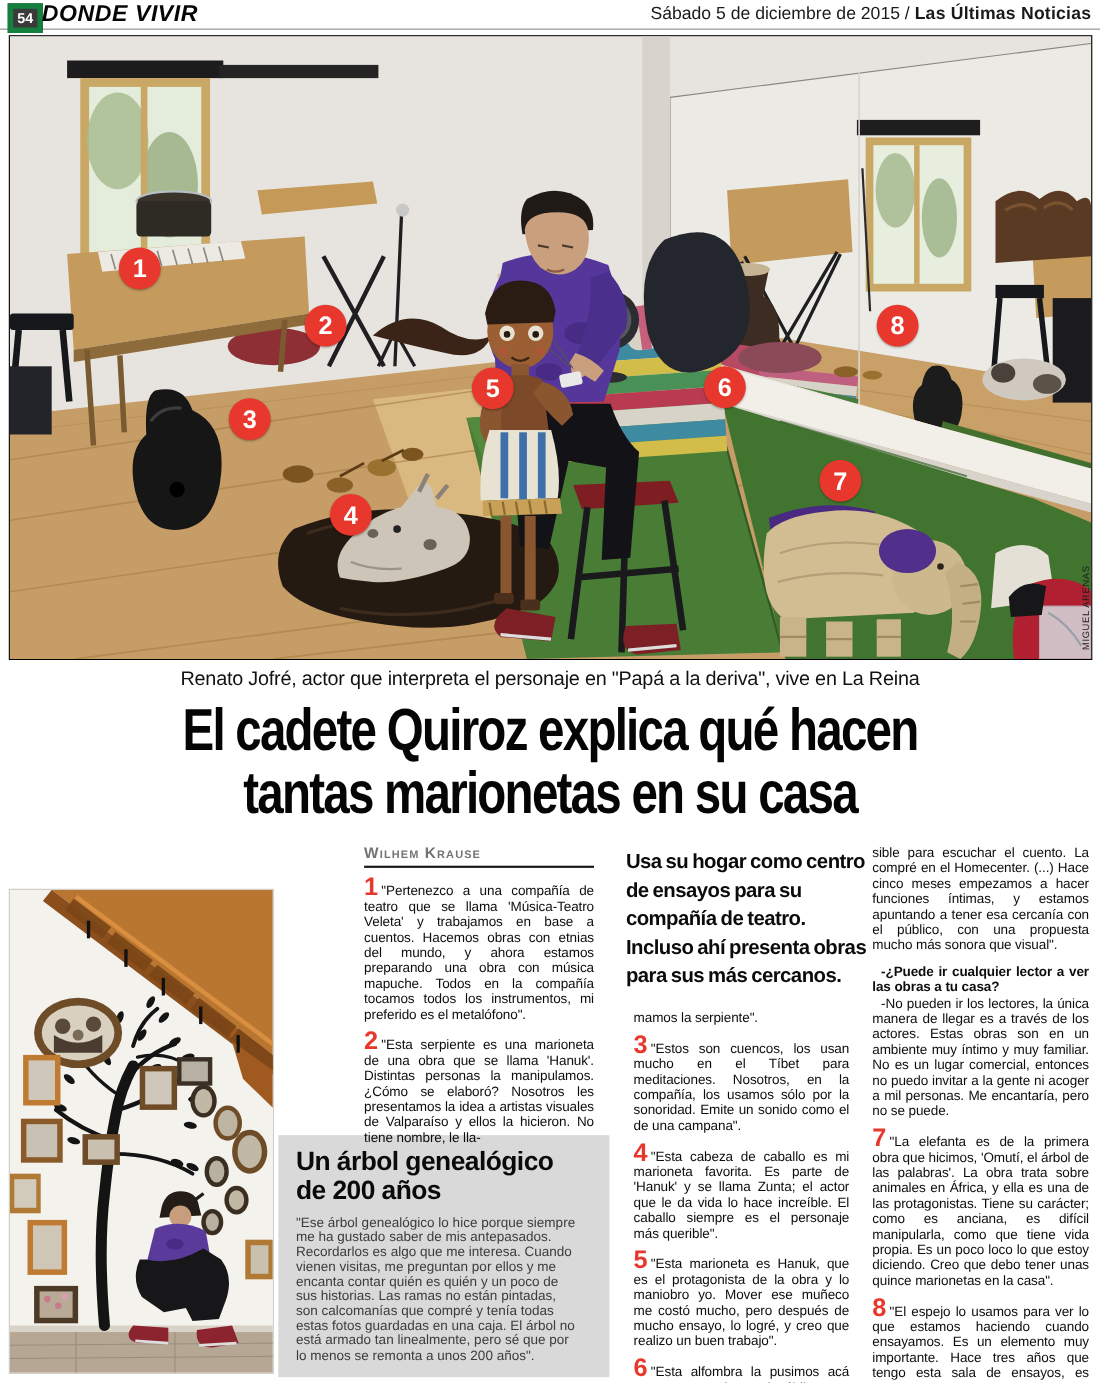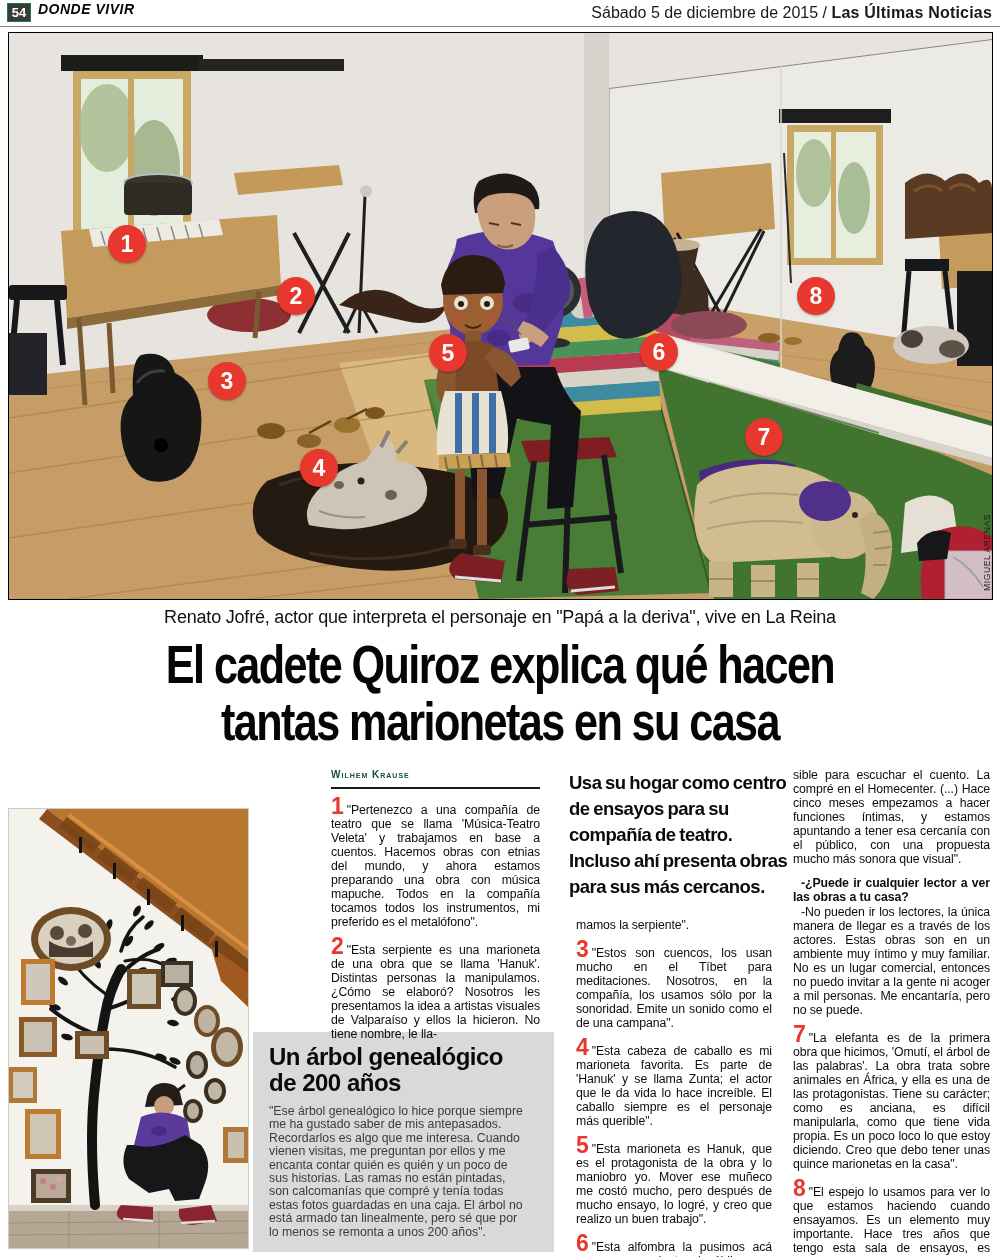--- a/index.html
+++ b/index.html
@@ -1,22 +1,22 @@
 <!DOCTYPE html>
 <html><head>
 <meta charset="utf-8">
 <style>
   html,body{margin:0;padding:0;background:#fff;}
   .page{position:relative;width:1000px;height:1257px;background:#fff;overflow:hidden;
         font-family:"Liberation Sans",sans-serif;color:#0d0d0d;}
   
   .topbar{position:absolute;left:0;top:0;width:1000px;height:26px;border-bottom:1px solid #8a8a8a;}
   .pagenum{position:absolute;left:7px;top:3px;width:22px;height:17px;background:#3a3a3a;color:#fff;
-           font-weight:bold;font-size:13px;text-align:center;line-height:17px;border:1px solid #15803d;}
-  .section{position:absolute;left:38px;top:1px;font-size:14px;font-weight:bold;font-style:italic;
+           font-weight:bold;font-size:13px;text-align:center;line-height:17px;border:5px solid #15803d;}
+  .section{position:absolute;left:38px;top:1px;font-size:21px;font-weight:bold;font-style:italic;
            letter-spacing:.5px;color:#050505;}
   .dateline{position:absolute;right:8px;top:4px;font-size:16px;color:#1a1a1a;}
   .dateline .paper{font-weight:bold;letter-spacing:.2px;}
   
   .main-photo{position:absolute;left:8px;top:32px;width:983px;height:566px;border:1px solid #000;
               background:#e7e4df;overflow:hidden;}
   .main-photo svg{position:absolute;left:0;top:0;}
   .marker{position:absolute;width:38px;height:38px;border-radius:50%;background:#e8372c;color:#fff;
           font-weight:bold;font-size:23px;display:flex;align-items:center;justify-content:center;
           box-shadow:0 1px 2px rgba(0,0,0,.35);}
@@ -36,21 +36,21 @@
   .graybox{position:absolute;left:253px;top:1032px;width:301px;height:220px;background:#d9d9d9;
            box-sizing:border-box;padding:12px 26px 8px 16px;}
   .graybox h2{margin:0 0 9px 0;font-size:24px;line-height:26px;letter-spacing:-.5px;color:#0a0a0a;}
   .graybox p{margin:0;font-size:12.3px;line-height:13.4px;color:#3c3c3c;}
   
   .col{position:absolute;font-size:12.3px;line-height:14px;text-align:justify;letter-spacing:-.1px;}
   .col p{margin:0 0 10px 0;}
   .col1{left:331px;top:768px;width:209px;}
   .col2{left:576px;top:918px;width:196px;}
   .col3{left:793px;top:768px;width:197px;}
-  .byline{font-variant:small-caps;font-size:10px;font-weight:bold;letter-spacing:1px;color:#14532d;
+  .byline{font-variant:small-caps;font-size:14px;font-weight:bold;letter-spacing:1px;color:#737373;
           border-bottom:2px solid #1a1a1a;padding-bottom:5px;margin-bottom:10px;}
   .pnum{font-size:23px;font-weight:bold;color:#e8372c;line-height:14px;padding-right:3px;}
   .pullquote{position:absolute;left:553px;top:770px;width:224px;font-size:18.5px;line-height:26px;
              font-weight:bold;letter-spacing:-.5px;word-spacing:-1px;color:#0b0b0b;margin-left:16px;}
   .q{font-weight:bold;text-indent:8px;margin:0 0 1px 0 !important;}
   .a{text-indent:8px;}
 </style>
 </head>
 <body>
 

